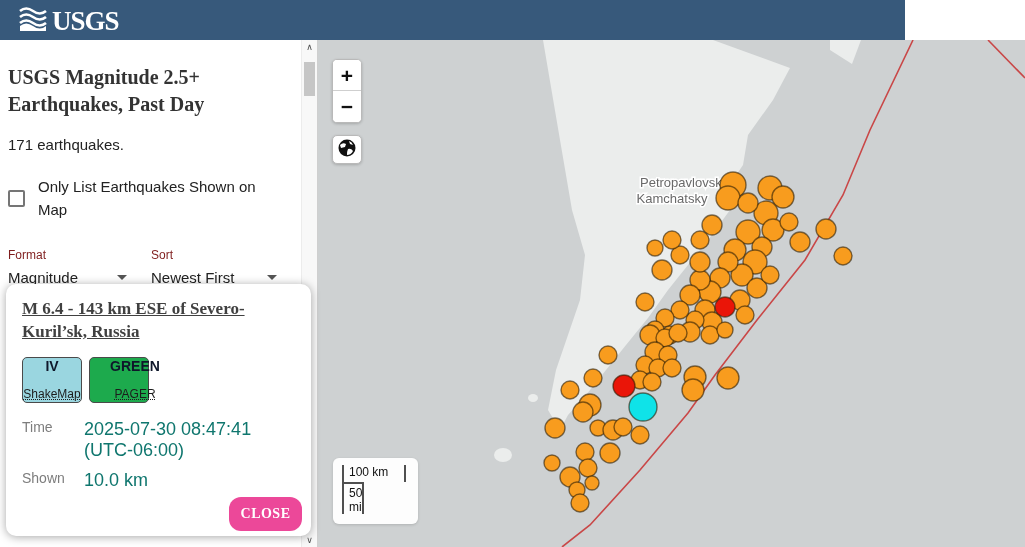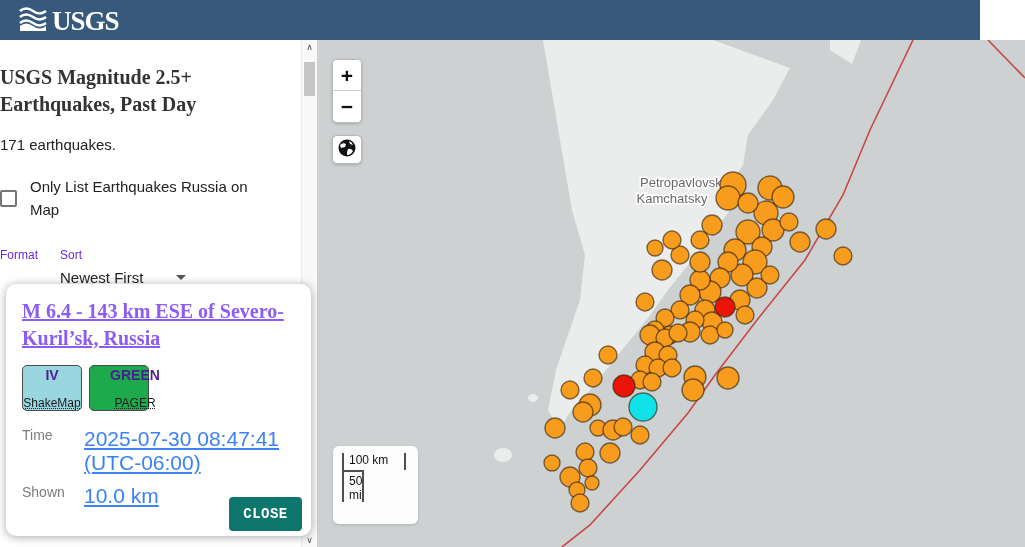--- a/index.html
+++ b/index.html
@@ -1,97 +1,97 @@
 <!DOCTYPE html>
 <html><head>
 <meta charset="utf-8">
 <style>
   * { box-sizing: border-box; margin: 0; padding: 0; }
   html, body { width: 1025px; height: 547px; overflow: hidden; }
   body { font-family: "Liberation Sans", sans-serif; background: #fff; position: relative; }
 
   
-  .header { position: absolute; top: 0; left: 0; width: 980px; height: 40px;
+  .header { position: absolute; top: 0; left: 0; width: 905px; height: 40px;
             background: #37597B; display: flex; align-items: center; padding-left: 18px; z-index: 50; }
   .logo { display: flex; align-items: flex-end; }
   .logo-text { color: #fff; font-family: "Liberation Serif", serif; font-weight: bold;
                font-size: 27px; letter-spacing: -1px; line-height: 1; margin-left: 4px; }
 
   
   .content { position: absolute; top: 40px; left: 0; width: 1025px; height: 507px; display: flex; }
   .sidebar { position: relative; width: 318px; height: 507px; background: #fff;
              border-right: 1px solid #cfcfcf; z-index: 10; }
   .maparea { position: relative; width: 707px; height: 507px; background: #ced1d2; overflow: hidden; }
 
   
-  .sb-inner { padding: 24px 28px 0 0; }
+  .sb-inner { padding: 24px 28px 0 8px; }
   .sb-title { font-family: "Liberation Serif", serif; font-weight: bold; color: #333;
               font-size: 20px; line-height: 1.35; max-width: 270px; }
   .sb-count { font-size: 15px; color: #222; margin-top: 18px; }
   .sb-check-row { display: flex; margin-top: 22px; align-items: center; }
   .sb-checkbox { width: 17px; height: 17px; border: 2px solid #757575; border-radius: 2px;
                  flex: 0 0 17px; margin-right: 13px; background: #fff; cursor: pointer; }
   .sb-check-label { font-size: 15px; color: #222; line-height: 1.55; max-width: 250px; }
   .sb-selects { display: flex; margin-top: 26px; }
   .sb-select { margin-right: 22px; }
-  .sb-select-label { font-size: 12px; color: #6d28d9; margin-bottom: 4px; }
+  .sb-select-label { font-size: 12px; color: #7f1d1d; margin-bottom: 4px; }
   .sb-select-value { display: flex; align-items: center; justify-content: space-between;
                      border-bottom: 1px solid #8f8f8f; padding: 3px 2px 6px 0; cursor: pointer; }
   .sb-select-value span { font-size: 15px; color: #222; }
   .fmt { width: 121px; } .srt { width: 128px; }
   .caret { width: 0; height: 0; border-left: 5px solid transparent; border-right: 5px solid transparent;
            border-top: 5px solid #555; margin-left: 8px; }
 
   
   .sb-scroll { position: absolute; right: 0; top: 0; width: 16px; height: 507px;
                background: #f8f8f8; border-left: 1px solid #ececec; z-index: 3; }
   .sb-scroll-arrow { width: 100%; text-align: center; font-size: 9px; color: #505050;
                      height: 14px; line-height: 14px; cursor: pointer; }
   .sb-scroll-arrow.down { position: absolute; bottom: 0; }
   .sb-thumb { position: absolute; top: 22px; left: 2px; width: 11px; height: 34px;
               background: #c6c6c6; cursor: pointer; }
 
   
   .popup { position: absolute; left: 6px; top: 244px; width: 305px; height: 252px;
            background: #fff; border-radius: 10px; box-shadow: 0 1px 10px rgba(0,0,0,0.35);
            z-index: 20; padding: 14px 16px; }
-  .popup-title { font-family: "Liberation Serif", serif; font-weight: bold; font-size: 20px;
-                 line-height: 1.35; color: #8b5cf6; text-decoration: underline; display: inline-block;
+  .popup-title { font-family: "Liberation Serif", serif; font-weight: bold; font-size: 17px;
+                 line-height: 1.35; color: #404040; text-decoration: underline; display: inline-block;
                  cursor: pointer; }
   .badges { display: flex; margin-top: 13px; }
   .badge { width: 60px; height: 46px; border-radius: 5px; border: 1px solid #4a4a4a;
            display: flex; flex-direction: column; align-items: center; justify-content: center;
            margin-right: 7px; cursor: pointer; }
   .badge-shakemap { background: #9AD6E0; }
   .badge-pager { background: #1DAA4D; padding-left: 32px; }
-  .badge-value { font-size: 14px; font-weight: bold; color: #4c1d95; }
+  .badge-value { font-size: 14px; font-weight: bold; color: #0f172a; }
   .badge-label { font-size: 12px; color: #1c1c1c; text-decoration: underline dotted; margin-top: 13px; }
   .fields { margin-top: 16px; }
   .field-row { display: flex; margin-bottom: 9px; }
   .field-label { width: 62px; flex: 0 0 62px; font-size: 14px; color: #7d7d7d; }
-  .field-value { font-size: 21px; color: #3b82f6; text-decoration: underline; }
+  .field-value { font-size: 18px; color: #0f766e; }
   .close-btn { position: absolute; right: 9px; bottom: 5px; width: 73px; height: 34px;
-               background: #0f766e; color: #fff; font-size: 14px; font-weight: bold;
-               border: none; border-radius: 4px; letter-spacing: 0.5px; cursor: pointer;
-               font-family: Liberation Mono, monospace; }
+               background: #ec4899; color: #fff; font-size: 14px; font-weight: bold;
+               border: none; border-radius: 12px; letter-spacing: 0.5px; cursor: pointer;
+               font-family: Liberation Serif, serif; }
 
   
   .zoom-box { position: absolute; left: 14px; top: 19px; width: 30px; background: #fff;
               border: 1px solid #b9b9b9; border-radius: 5px; overflow: hidden; z-index: 5;
               box-shadow: 0 1px 3px rgba(0,0,0,0.2); }
   .zoom-btn { width: 100%; height: 31px; background: #fff; border: none; font-size: 21px;
               font-weight: bold; color: #111; line-height: 29px; cursor: pointer; display: block; }
   .zoom-btn.in { border-bottom: 1px solid #cfcfcf; }
   .globe-btn { position: absolute; left: 14px; top: 95px; width: 30px; height: 29px; background: #fff;
                border: 1px solid #b9b9b9; border-radius: 5px; z-index: 5; cursor: pointer;
                display: flex; align-items: center; justify-content: center;
                box-shadow: 0 1px 3px rgba(0,0,0,0.2); }
 
   .scale-box { position: absolute; left: 15px; bottom: 23px; background: rgba(255,255,255,0.95);
-               border-radius: 6px; padding: 7px 12px 22px 9px; z-index: 5;
+               border-radius: 6px; padding: 7px 12px 10px 9px; z-index: 5;
                box-shadow: 0 1px 3px rgba(0,0,0,0.15); }
   .scale-wrap { border-left: 2px solid #4f4f4f; font-size: 12px; color: #111; }
   .scale-km { border-right: 2px solid #4f4f4f; width: 62px; padding: 0 4px 3px 5px; }
   .scale-mi { border-top: 2px solid #4f4f4f; border-right: 2px solid #4f4f4f; width: 20px;
               padding: 2px 4px 0 5px; }
 
   .map-svg { position: absolute; top: 0; left: 0; }
   .city-label { font-family: "Liberation Sans", sans-serif; font-size: 13px; fill: #696969;
                 stroke: #ffffff; stroke-width: 3px; paint-order: stroke; text-anchor: middle; }
 </style>
@@ -113,25 +113,29 @@
 </div>
 
 <div class="content">
 
   <div class="sidebar">
     <div class="sb-inner">
       <div class="sb-title">USGS Magnitude 2.5+ Earthquakes, Past Day</div>
       <div class="sb-count">171 earthquakes.</div>
       <div class="sb-check-row">
         <div class="sb-checkbox"></div>
-        <div class="sb-check-label">Only List Earthquakes Russia on Map</div>
+        <div class="sb-check-label">Only List Earthquakes Shown on Map</div>
       </div>
       <div class="sb-selects">
         <div class="sb-select">
           <div class="sb-select-label">Format</div>
+          <div class="sb-select-value fmt">
+            <span>Magnitude</span>
+            <span class="caret"></span>
+          </div>
         </div>
         <div class="sb-select">
           <div class="sb-select-label">Sort</div>
           <div class="sb-select-value srt">
             <span>Newest First</span>
             <span class="caret"></span>
           </div>
         </div>
       </div>
     </div>

